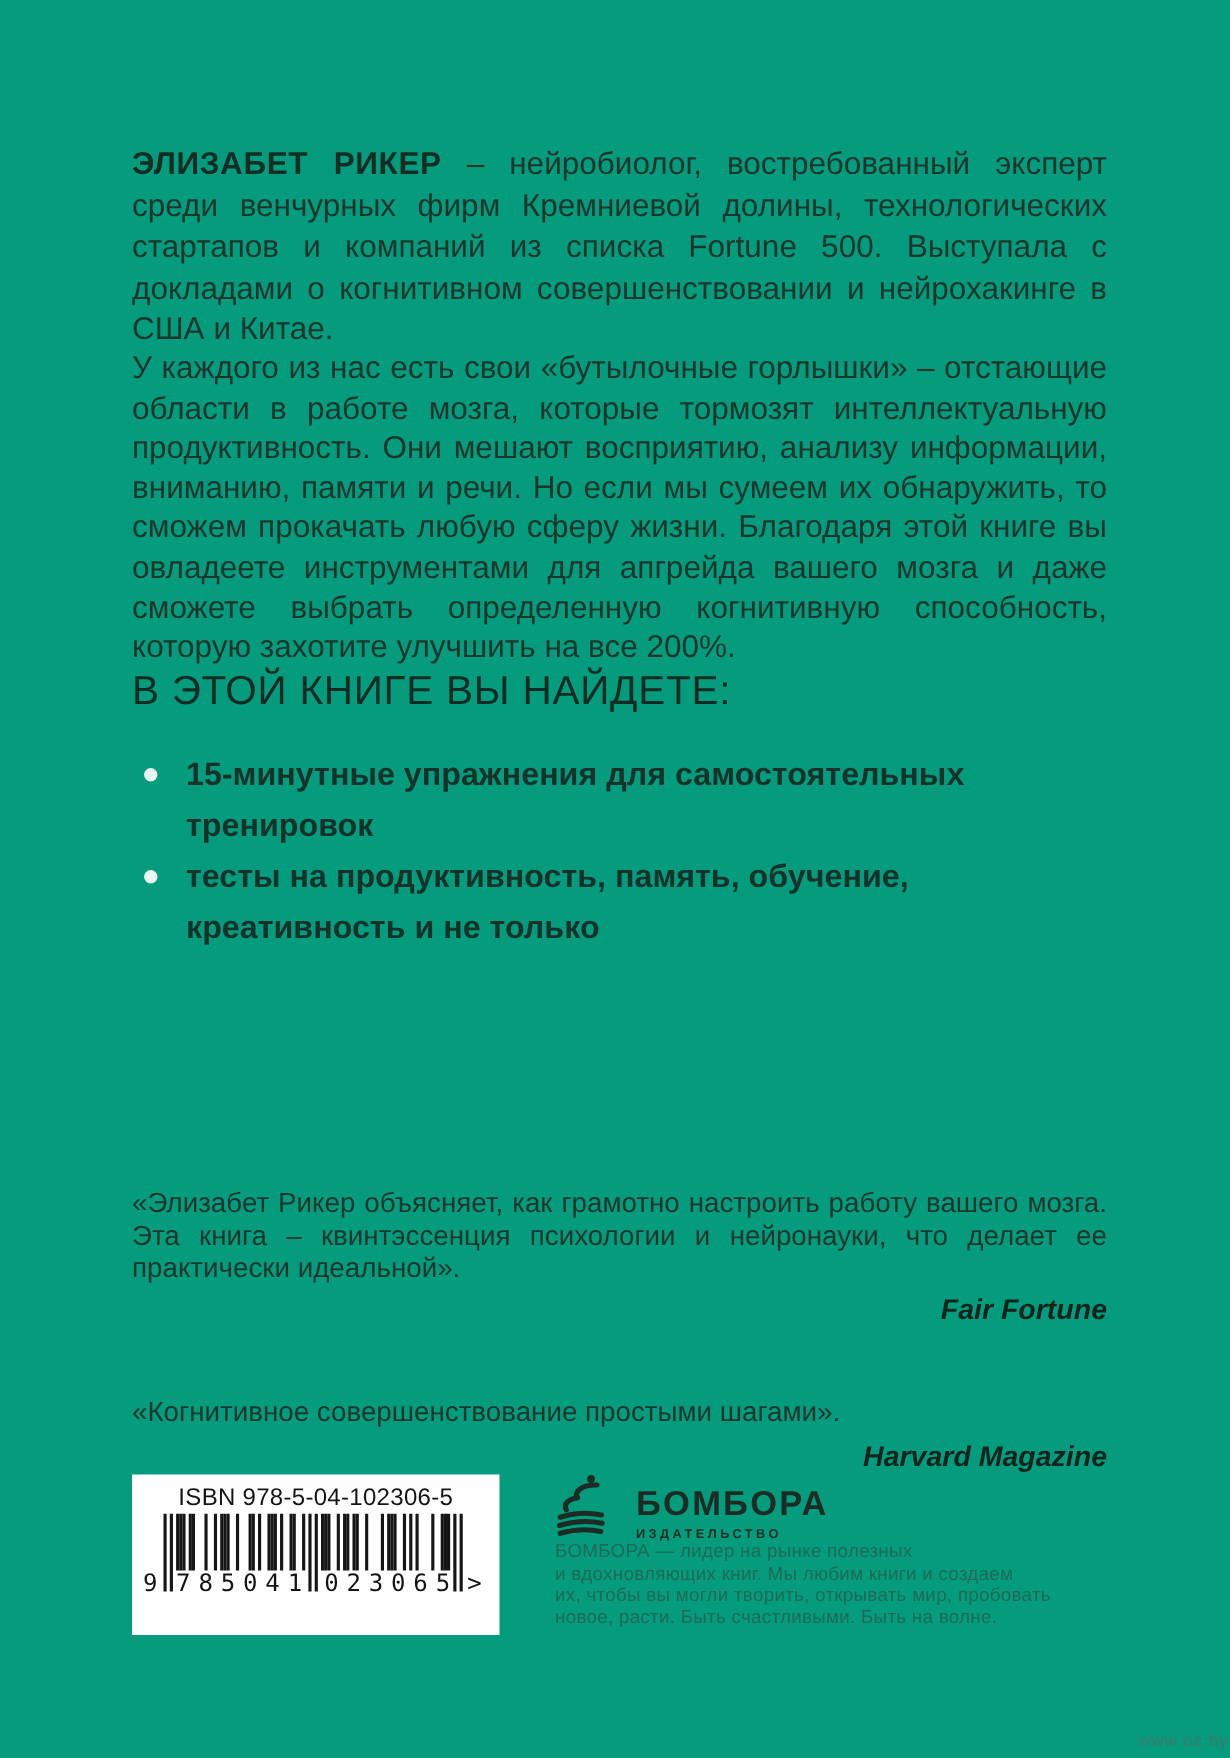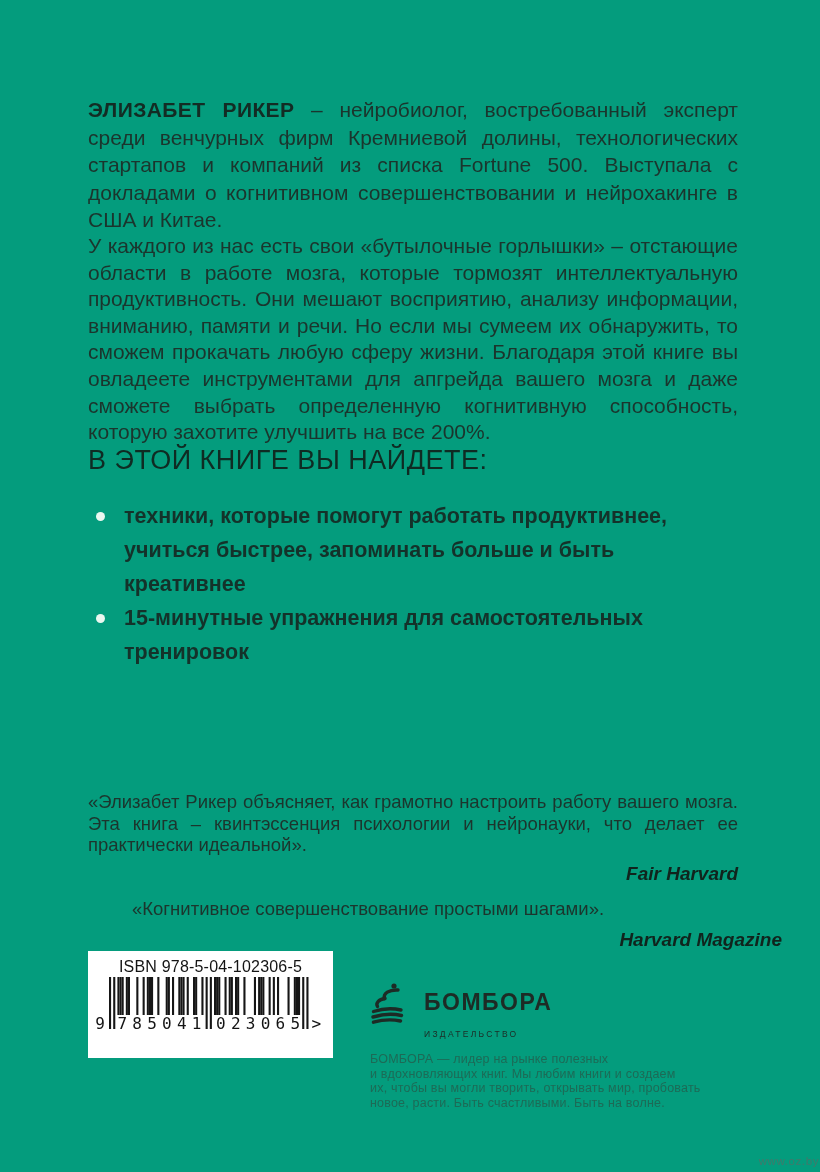--- a/index.html
+++ b/index.html
@@ -42,41 +42,41 @@
   .review{
     position:absolute;left:88px;width:650px;color:#1c352d;
     font-size:18.5px;line-height:21.5px;text-align:justify;
   }
   .review .attr{
     text-align:right;font-weight:bold;font-style:italic;
     font-size:19px;color:#10241d;
   }
   .review-1{top:791px;}
   .review-1 .attr{margin-top:7px;}
-  .review-2{top:898px;margin-left:44px;}
+  .review-2{top:930px;}
   .review-2 .attr{margin-top:9px;}
   .review p{margin:0;}
 
   .isbn-box{
-    position:absolute;left:88px;top:951px;width:245px;height:107px;
+    position:absolute;left:88px;top:983px;width:245px;height:107px;
     background:#ffffff;display:flex;flex-direction:column;align-items:center;
   }
   .isbn-label{margin-top:7px;font-size:16px;letter-spacing:.2px;color:#141414;}
   .barcode-svg{margin-top:1px;}
   .barcode-svg rect{fill:#161616;}
   .barcode-svg text{fill:#141414;font-family:"DejaVu Sans Mono",monospace;font-size:16px;}
 
   .publisher{position:absolute;left:370px;top:982px;width:400px;}
   .logo-row{display:flex;align-items:flex-start;gap:20px;}
   .logo-mark{flex:none;}
   .logo-text{margin-top:9px;}
   .logo-name{font-size:23px;font-weight:bold;letter-spacing:1.5px;line-height:1;color:#1d2b25;}
-  .logo-sub{font-size:8.5px;font-weight:normal;letter-spacing:2.3px;margin-top:15px;color:#1d2b25;}
+  .logo-sub{font-size:8.5px;font-weight:bold;letter-spacing:2.3px;margin-top:3px;color:#1d2b25;}
   .pub-desc{
-    margin-top:13px;font-size:12.5px;line-height:14.6px;
+    font-size:12.5px;line-height:14.6px;
     letter-spacing:.2px;color:#1d6a56;
   }
 
   .watermark{
     position:absolute;right:1px;bottom:5px;
     font-size:11.5px;color:#517067;opacity:.8;letter-spacing:.6px;
   }
 </style>
 </head>
 <body>
@@ -85,31 +85,31 @@
 
   <p class="bio"><b>ЭЛИЗАБЕТ РИКЕР</b><span> – нейробиолог, востребованный эксперт среди венчурных фирм Кремниевой долины, технологических стартапов и компаний из списка Fortune 500. Выступала с докладами о когнитивном совершенствовании и нейрохакинге в США и Китае.</span></p>
 
   <p class="annotation">У каждого из нас есть свои «бутылочные горлышки» – отстающие области в работе мозга, которые тормозят интеллектуальную продуктивность. Они мешают восприятию, анализу информации, вниманию, памяти и речи. Но если мы сумеем их обнаружить, то сможем прокачать любую сферу жизни. Благодаря этой книге вы овладеете инструментами для апгрейда вашего мозга и даже сможете выбрать определенную когнитивную способность, которую захотите улучшить на все 200%.</p>
 
   <h2 class="features-heading">В ЭТОЙ КНИГЕ ВЫ НАЙДЕТЕ:</h2>
 
   <ul class="features" id="features-list">
       <li class="feature-item">
         <span class="dot"></span>
-        <span class="ftext">техники, которые помогут работать продуктивнее,<br>учиться быстрее, запоминать больше и быть креативнее</span>
+        <span class="ftext">15-минутные упражнения для самостоятельных тренировок</span>
       </li>
       <li class="feature-item">
         <span class="dot"></span>
-        <span class="ftext">15-минутные упражнения для самостоятельных тренировок</span>
+        <span class="ftext">тесты на продуктивность, память, обучение,<br>креативность и не только</span>
       </li>
     </ul>
 
   <div class="review review-1">
     <p>«Элизабет Рикер объясняет, как грамотно настроить работу вашего мозга. Эта книга – квинтэссенция психологии и нейронауки, что делает ее практически идеальной».</p>
-    <div class="attr">Fair Harvard</div>
+    <div class="attr">Fair Fortune</div>
   </div>
 
   <div class="review review-2">
     <p>«Когнитивное совершенствование простыми шагами».</p>
     <div class="attr">Harvard Magazine</div>
   </div>
 
   <div class="isbn-box">
     <div class="isbn-label">ISBN 978-5-04-102306-5</div>
     <svg class="barcode-svg" id="barcode-svg" width="232" height="58" viewBox="0 0 232 58">

